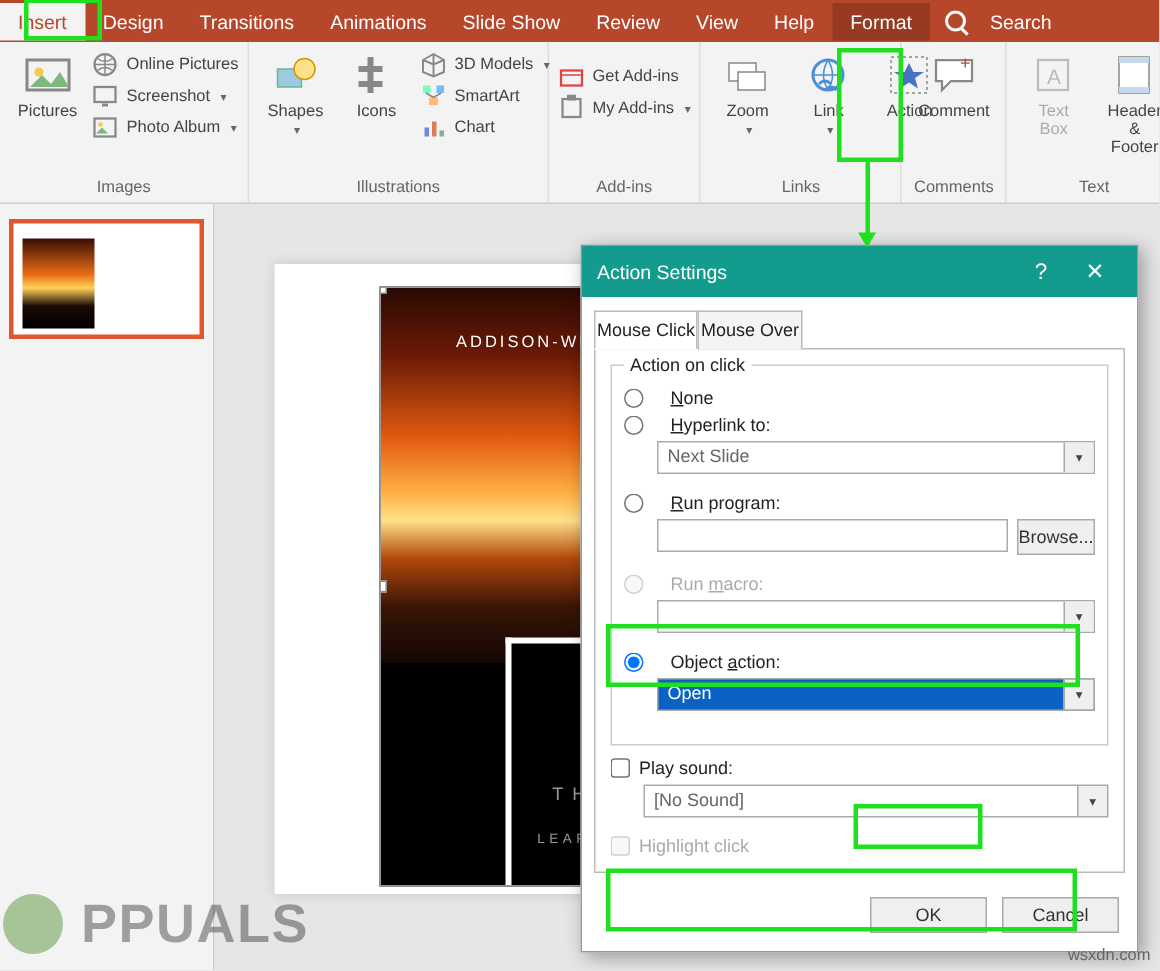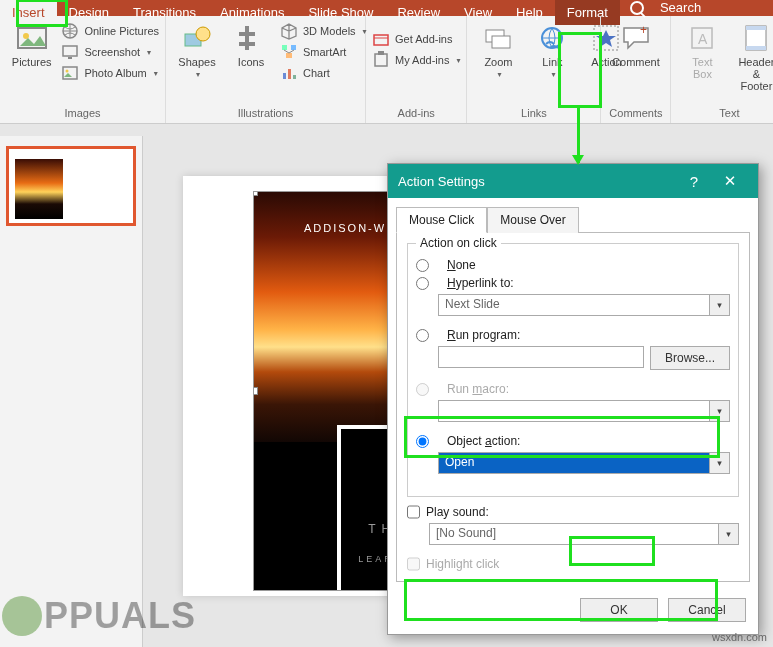--- a/index.html
+++ b/index.html
@@ -1,19 +1,19 @@
 <!DOCTYPE html>
 <html><head>
 <meta charset="utf-8">
 <style>
 *{box-sizing:border-box;margin:0;padding:0;font-family:"Segoe UI",Arial,sans-serif}
 body{background:#e6e6e6;width:773px;height:647px;overflow:hidden;position:relative;font-size:12px}
 
 
-.ribbon{background:#b7472a;height:16px;display:flex;align-items:flex-start;color:#fff;font-size:13px}
+.ribbon{background:#b7472a;height:28px;display:flex;align-items:center;color:#fff;font-size:13px}
 .ribbon .tab{padding:5px 12px;cursor:pointer}
 .ribbon .tab.active{background:#f3f3f3;color:#b7472a}
 .ribbon .tab.format{background:#963a22}
 .ribbon .search{display:flex;align-items:center;gap:16px;padding:0 10px}
 .ribbon .search .mag{width:14px;height:14px;border:2px solid #fff;border-radius:50%;position:relative}
 .ribbon .search .mag::after{content:"";position:absolute;width:6px;height:2px;background:#fff;bottom:-3px;right:-4px;transform:rotate(45deg)}
 
 
 .groups{background:#f3f3f3;height:108px;display:flex;border-bottom:1px solid #ccc}
 .group{border-right:1px solid #ddd;display:flex;flex-direction:column;padding:4px 6px 0}
@@ -41,47 +41,47 @@
 .cover .ed{color:#9a9a9a;font-size:12px;letter-spacing:6px;margin-top:40px}
 .cover .subt{color:#9a9a9a;font-size:9px;letter-spacing:3px;margin-top:18px}
 .handle{width:8px;height:8px;background:#fff;border:1px solid #888;position:absolute}
 
 
 .dialog{position:absolute;left:387px;top:163px;width:372px;background:#fff;border:1px solid #999;box-shadow:3px 3px 12px rgba(0,0,0,.35);font-size:12px;color:#222}
 .dlg-title{background:#139c8e;color:#fff;height:34px;display:flex;align-items:center;padding:0 10px;font-size:13px}
 .dlg-title .sp{flex:1}
 .dlg-title .tbtn{width:36px;text-align:center;font-size:15px;cursor:pointer}
 .tabs{display:flex;padding:8px 8px 0;gap:0;background:#fff}
-.tabs .t{padding:5px 12px;border:1px solid #bbb;border-bottom:none;background:#f4f4f4;font-size:12px;position:relative;top:1px}
+.tabs .t{padding:5px 1px;border:1px solid #bbb;border-bottom:none;background:#f4f4f4;font-size:12px;position:relative;top:1px}
 .tabs .t.active{background:#fff;border-bottom:1px solid #fff}
 .pane{border:1px solid #bbb;margin:0 8px 8px;padding:10px 10px 6px}
 .fs{border:1px solid #ccc;padding:10px 8px 10px 8px;margin-bottom:8px;position:relative}
 .fs-leg{position:absolute;top:-8px;left:8px;background:#fff;padding:0 4px;font-size:12px;color:#222}
 .opt{display:flex;align-items:center;gap:18px;margin:4px 0}
 .opt input[type=radio]{margin:0}
 .opt .u{text-decoration:underline}
 .ind{margin-left:22px;margin-bottom:12px;display:flex;gap:6px}
 .sel{flex:1;height:22px;border:1px solid #aaa;background:#fff;position:relative;padding:2px 6px;font-size:12px;color:#666}
 .sel .arr{position:absolute;right:0;top:0;width:20px;height:100%;border-left:1px solid #aaa;background:#efefef;display:flex;align-items:center;justify-content:center;font-size:9px;color:#444}
 .sel.blue{background:#0a63c4;color:#fff}
 .txt{flex:1;height:22px;border:1px solid #aaa;background:#fff}
-.btn{height:24px;padding:0 14px;border:1px solid #aaa;background:#efefef;font-size:12px;color:#333;cursor:pointer}
+.btn{height:24px;padding:0 0;border:1px solid #aaa;background:#efefef;font-size:12px;color:#333;cursor:pointer}
 .chk{display:flex;gap:6px;margin:4px 0}
 .dlg-foot{display:flex;justify-content:flex-end;gap:10px;padding:8px 12px 12px}
 .dlg-foot .btn{min-width:78px}
 
 
 .hlt{position:absolute;border:3px solid #1fe01f;pointer-events:none}
 
 
 .arrow{position:absolute;left:577px;top:108px;width:3px;height:55px;background:#1fe01f}
 .arrow::after{content:"";position:absolute;bottom:-2px;left:-5px;border-left:6px solid transparent;border-right:6px solid transparent;border-top:10px solid #1fe01f}
 
 
-.wm{position:absolute;left:2px;bottom:10px;font-size:36px;color:rgba(0,0,0,.35);font-weight:700;letter-spacing:1px;display:flex;align-items:center;gap:2px}
+.wm{position:absolute;left:2px;bottom:10px;font-size:36px;color:rgba(0,0,0,.35);font-weight:700;letter-spacing:1px;display:flex;align-items:center;gap:12px}
 .wm .head{width:40px;height:40px;border-radius:50%;background:rgba(90,150,60,.5);position:relative}
 .credit{position:absolute;right:6px;bottom:4px;font-size:11px;color:#666}
 
 .disabled{color:#aaa}
 </style>
 </head>
 <body>
 
 <div class="ribbon">
   <div class="tab active">Insert</div>

